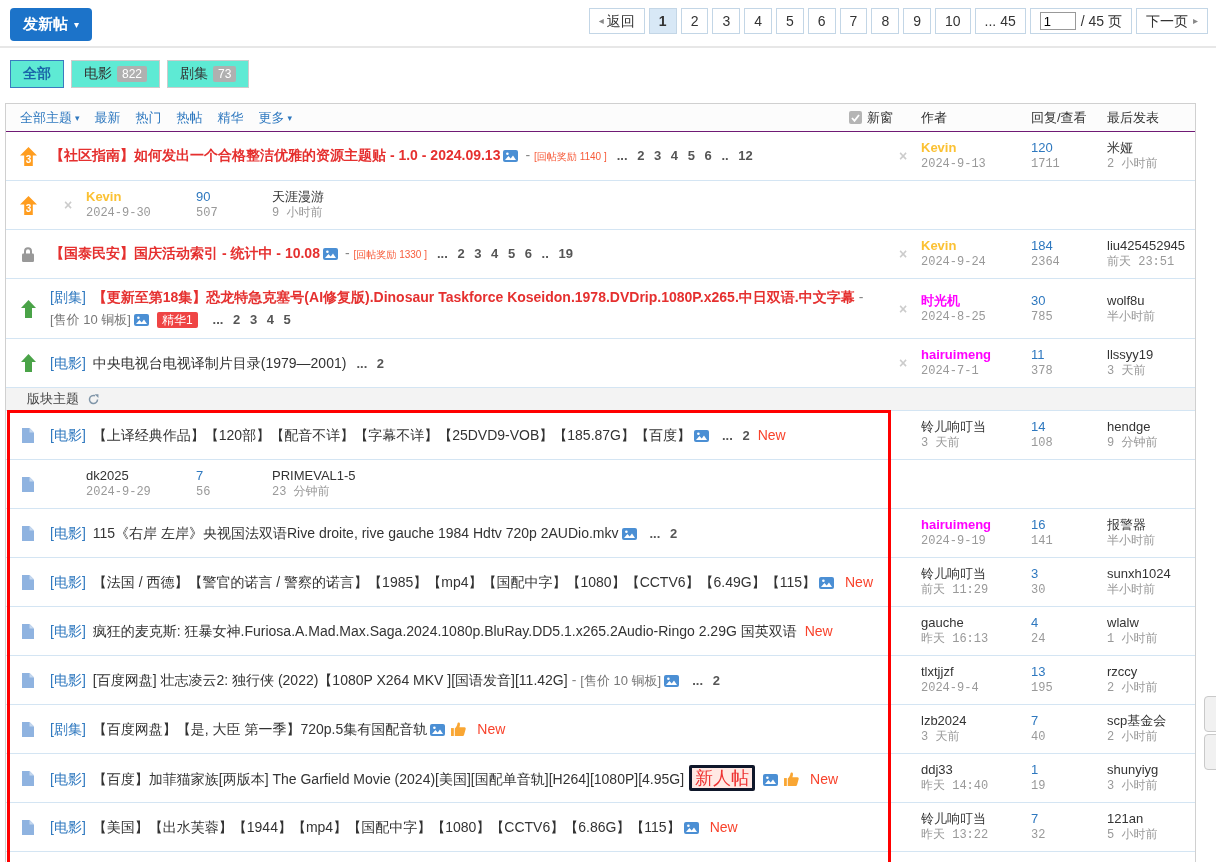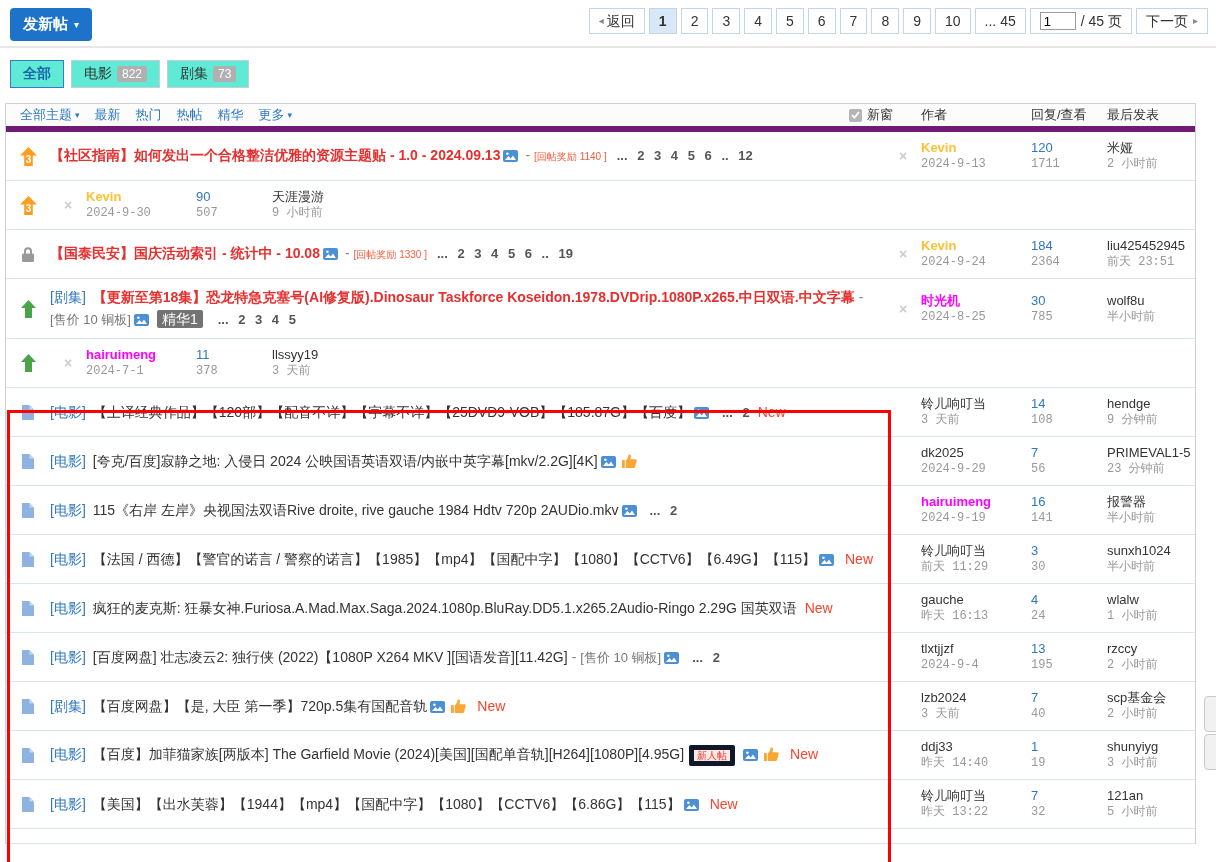--- a/index.html
+++ b/index.html
@@ -25,21 +25,21 @@
   .divider { height:2px; background:#e7e7e7; }
 
   
   .tabs { padding:12px 0 0 10px; height:42px; display:flex; gap:7px; }
   .tab { border:1px solid #ccc; background:#5eead4; height:28px; padding:4px 12px; display:inline-flex; align-items:center; color:#333; cursor:pointer; }
   .tab.active { border-color:#3a7bbf; color:#1a66a8; font-weight:bold; }
   .badge { background:#b0b0b0; color:#fff; border-radius:2px; font-size:12px; font-weight:normal; padding:1px 5px; margin-left:5px; }
 
   
   .board { margin:13px 0 0 5px; width:1191px; border:1px solid #d0d0d0; border-bottom:none; position:relative; background:#fff; }
-  .board-header { display:flex; align-items:center; height:28px; background:#fcfcfc; border-bottom:6px solid #701a75; font-size:13px; }
+  .board-header { display:flex; align-items:center; height:28px; background:#fcfcfc; border-bottom:1px solid #701a75; font-size:13px; }
   .h-left { flex:1; padding-left:14px; display:flex; gap:15px; align-items:center; }
   .flink { color:#2e78bf; display:inline-flex; align-items:center; }
   .fcaret { font-size:9px; margin-left:3px; color:#2e78bf; }
   .h-nw { width:72px; display:flex; align-items:center; gap:5px; color:#333; cursor:pointer; }
   .cb { width:13px; height:13px; background:#b5b5b5; border-radius:2px; display:inline-flex; align-items:center; justify-content:center; }
   .h-author { width:110px; } .h-replies { width:76px; } .h-last { width:88px; }
 
   .row { display:flex; align-items:center; border-bottom:1px solid #d4e5f3; padding:7px 0; }
   .col-icon { width:44px; flex:none; text-align:center; }
   .col-main { flex:1; font-size:14px; line-height:22px; padding-right:6px; }
@@ -48,22 +48,22 @@
   .col-author { width:110px; flex:none; line-height:17px; }
   .col-replies { width:76px; flex:none; line-height:17px; }
   .col-last { width:88px; flex:none; line-height:17px; overflow:hidden; }
 
   .cat { color:#2e78bf; margin-right:7px; }
   .tl { color:#333; }
   .tl.red { color:#e5302f; font-weight:bold; }
   .dash { color:#888; margin:0 4px; }
   .price { color:#777; font-size:13px; }
   .reward { color:#f75b3a; font-size:10px; }
-  .digest { background:#737373; color:#fff; font-size:14px; padding:1px 5px; border-radius:2px; margin:0 5px; }
-  .newbie { color:#e33; background:#ffe9e4; border:5px solid #0f172a; font-size:10px; padding:0 3px; margin:0 5px; border-radius:2px; }
+  .digest { background:#ef4444; color:#fff; font-size:12px; padding:1px 5px; border-radius:2px; margin:0 5px; }
+  .newbie { color:#e33; background:#ffe9e4; border:3px solid #0f172a; font-size:18px; padding:0 3px; margin:0 5px; border-radius:2px; }
   .pages { color:#555; font-size:13px; margin-left:10px; word-spacing:6px;font-weight:bold; }
   .newlbl { color:#f8432c; margin-left:8px; }
   .icon { display:inline-block; vertical-align:-2px; margin:0 3px; line-height:0; }
   .col-icon .icon { vertical-align:middle; margin:0; }
 
   .a-name { display:block; font-size:13px; color:#333; }
   .a-name.gold { color:#fbc133; font-weight:bold; }
   .a-name.magenta { color:#ff00ff; font-weight:bold; }
   .a-date, .views, .l-time { display:block; color:#999; font-size:12px;font-family:Liberation Mono, monospace; }
   .replies { display:block; color:#2e78bf; font-size:13px; }
@@ -239,35 +239,43 @@
         </div>
         <div class="col-last">
           <a class="l-name">wolf8u</a>
           <span class="l-time">半小时前</span>
         </div>
       </div>
       <div class="row">
         <div class="col-icon"><span class="icon icon-up"><svg width="15" height="18" viewBox="0 0 15 18">
               <path d="M7.5 0L15 8h-4v10H4V8H0z" fill="#4aa348"></path>
             </svg></span></div>
+        <div class="col-main"><a class="cat">[电影]</a><a class="tl">中央电视台电视译制片目录(1979—2001)</a><span class="pages">... 2</span></div>
         <div class="col-close"><span class="xbtn">×</span></div>
         <div class="col-author">
           <a class="a-name magenta">hairuimeng</a>
           <span class="a-date">2024-7-1</span>
         </div>
         <div class="col-replies">
           <a class="replies">11</a>
           <span class="views">378</span>
         </div>
         <div class="col-last">
           <a class="l-name">llssyy19</a>
           <span class="l-time">3 天前</span>
         </div>
       </div>
     </div>
+  <div class="section-bar">
+    <span>版块主题</span>
+    <span class="icon"><svg width="11" height="11" viewBox="0 0 12 12">
+          <path d="M10.4 6A4.4 4.4 0 1 1 7.6 1.9" fill="none" stroke="#7f95a8" stroke-width="1.6"></path>
+          <path d="M7.2 0.2h4.2v4.2z" fill="#7f95a8"></path>
+        </svg></span>
+  </div>
   <div id="normal-rows">
       <div class="row">
         <div class="col-icon"><span class="icon icon-doc"><svg width="12" height="15" viewBox="0 0 12 15">
               <path d="M0 0h7.5L12 4.5V15H0z" fill="#8fb3e0"></path>
               <path d="M7.5 0L12 4.5H7.5z" fill="#c4d7ee"></path>
             </svg></span></div>
         <div class="col-main"><a class="cat">[电影]</a><a class="tl">【上译经典作品】【120部】【配音不详】【字幕不详】【25DVD9-VOB】【185.87G】【百度】</a><span class="icon icon-image"><svg width="15" height="12" viewBox="0 0 15 12">
               <rect width="15" height="12" rx="2" fill="#4b8fd4"></rect>
               <circle cx="4.4" cy="3.8" r="1.3" fill="#fff"></circle>
               <path d="M2 10l3.4-4 2.3 2.6L10 5.6l3 4.4z" fill="#fff"></path>
@@ -283,28 +291,20 @@
         </div>
         <div class="col-last">
           <a class="l-name">hendge</a>
           <span class="l-time">9 分钟前</span>
         </div>
       </div>
       <div class="row">
         <div class="col-icon"><span class="icon icon-doc"><svg width="12" height="15" viewBox="0 0 12 15">
               <path d="M0 0h7.5L12 4.5V15H0z" fill="#8fb3e0"></path>
               <path d="M7.5 0L12 4.5H7.5z" fill="#c4d7ee"></path>
-            </svg></span></div>
-        <div class="col-main"><a class="cat">[电影]</a><a class="tl">[夸克/百度]寂静之地: 入侵日 2024 公映国语英语双语/内嵌中英字幕[mkv/2.2G][4K]</a><span class="icon icon-image"><svg width="15" height="12" viewBox="0 0 15 12">
-              <rect width="15" height="12" rx="2" fill="#4b8fd4"></rect>
-              <circle cx="4.4" cy="3.8" r="1.3" fill="#fff"></circle>
-              <path d="M2 10l3.4-4 2.3 2.6L10 5.6l3 4.4z" fill="#fff"></path>
-            </svg></span><span class="icon icon-thumb"><svg width="15" height="14" viewBox="0 0 16 15">
-              <path d="M0 6.5h3V15H0z" fill="#f9a633"></path>
-              <path d="M4 15V7c1.6-1.2 2.6-3 2.9-5.3.2-1.5 2.3-1.6 2.6 0 .2 1.3-.1 2.9-.5 3.9h5.4c.9 0 1.6.9 1.3 1.8l-1.7 6.2c-.2.8-.9 1.4-1.8 1.4z" fill="#f9a633"></path>
             </svg></span></div>
         <div class="col-close"></div>
         <div class="col-author">
           <a class="a-name">dk2025</a>
           <span class="a-date">2024-9-29</span>
         </div>
         <div class="col-replies">
           <a class="replies">7</a>
           <span class="views">56</span>
         </div>

